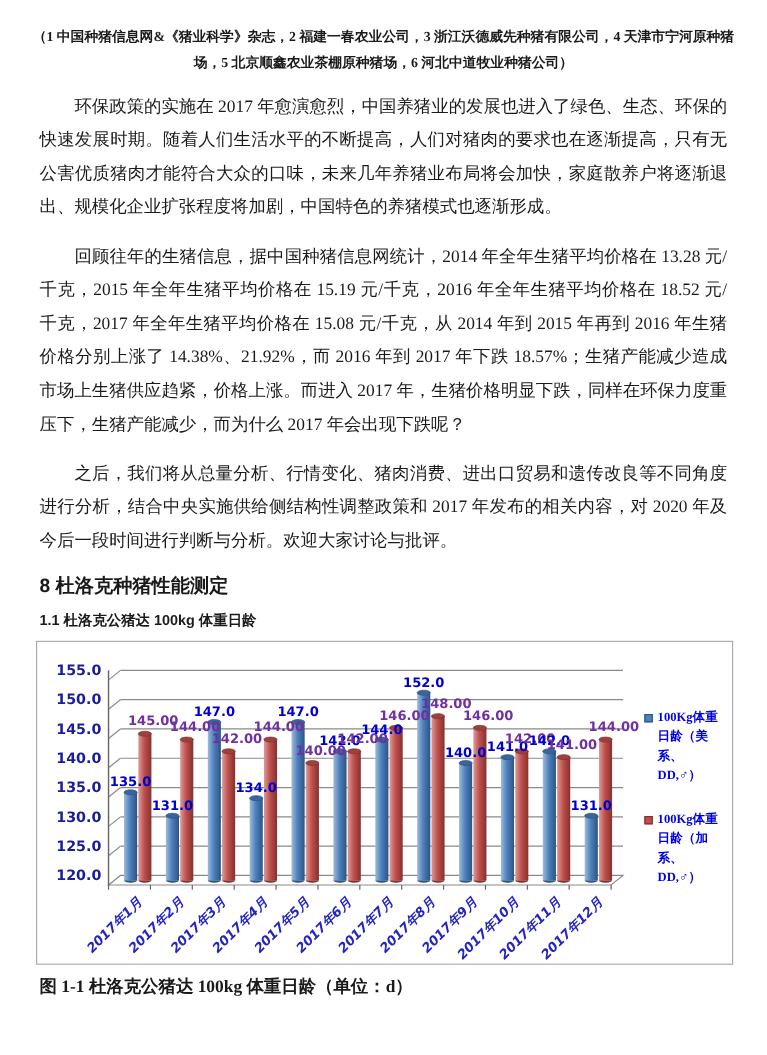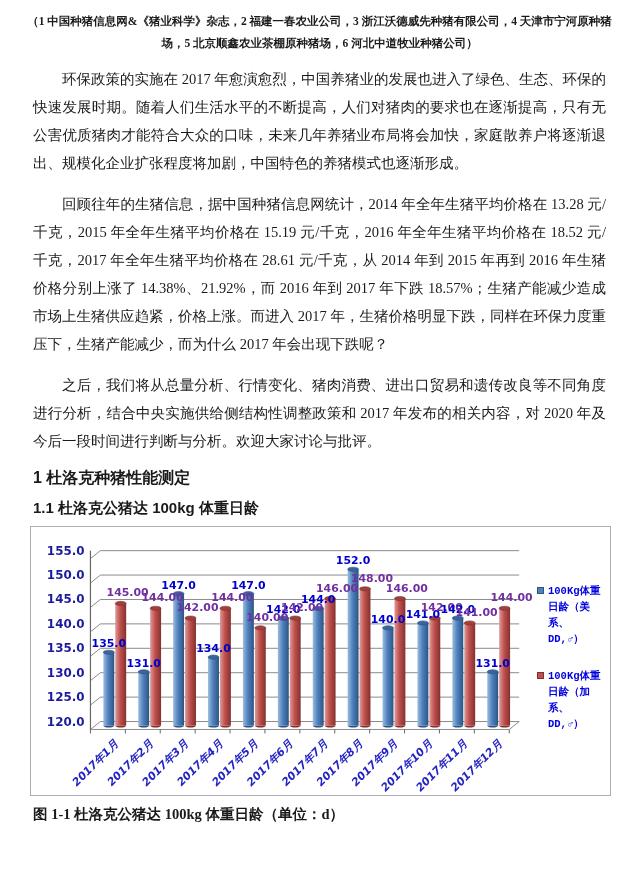--- a/index.html
+++ b/index.html
@@ -1,73 +1,73 @@
 <!DOCTYPE html>
 <html><head>
 <meta charset="utf-8">
 <style>
   html,body{margin:0;padding:0;background:#fff;}
   .page{
     width:639px;height:879px;overflow:hidden;background:#fff;
-    box-sizing:border-box;padding-top:6px;
+    box-sizing:border-box;padding-top:16px;
     font-family:"Liberation Serif","DejaVu Sans",serif;
     color:#1a1a1a;
   }
   .footnote{
     margin:4px 24px 10px 24px;
     font-size:11.5px;font-weight:bold;text-align:center;line-height:1.95;
   }
   .body-para{
     margin:0 33px 13px 33px;
     font-size:14.5px;line-height:28px;text-align:justify;text-indent:2em;
   }
   .h-level1{
     margin:4px 33px 10px 33px;
     font-size:16px;font-weight:bold;
     font-family:"Liberation Sans","DejaVu Sans",sans-serif;
   }
   .h-level2{
     margin:0 33px 8px 33px;
-    font-size:15px;font-weight:bold;
+    font-size:12px;font-weight:bold;
     font-family:"Liberation Sans","DejaVu Sans",sans-serif;
   }
   .chart-box{
     position:relative;margin:2px 28px 0 30px;height:270px;
     border:1px solid #a9aeb5;background:#fff;box-sizing:border-box;
   }
   #chart-svg{
     position:absolute;left:2px;top:3px;width:494px;height:262px;overflow:visible;
   }
   .dlabel{font:bold 11px "DejaVu Sans",sans-serif;}
   .ylabel{font:bold 12px "DejaVu Sans",sans-serif;}
   .xlabel{font:italic bold 11px "DejaVu Sans",sans-serif;}
   .legend{position:absolute;top:56px;right:7px;width:66px;}
   .legend-item{
     position:relative;padding-left:11px;margin-bottom:21px;
-    font-family:Liberation Mono, monospace;
+    font-family:Liberation Serif, serif;
     font-weight:bold;font-size:10.5px;line-height:16px;
   }
   .swatch{position:absolute;left:0;top:4px;width:7px;height:7px;border:1px solid;box-sizing:border-box;}
   .caption{
     margin:9px 33px 0 33px;text-align:left;
     font-size:14.5px;font-weight:bold;
   }
 </style>
 </head>
 <body>
 
 <div class="page">
 
   <p class="footnote">（1 中国种猪信息网&amp;《猪业科学》杂志，2 福建一春农业公司，3 浙江沃德威先种猪有限公司，4 天津市宁河原种猪场，5 北京顺鑫农业茶棚原种猪场，6 河北中道牧业种猪公司）</p>
 
   <p class="body-para">环保政策的实施在 2017 年愈演愈烈，中国养猪业的发展也进入了绿色、生态、环保的快速发展时期。随着人们生活水平的不断提高，人们对猪肉的要求也在逐渐提高，只有无公害优质猪肉才能符合大众的口味，未来几年养猪业布局将会加快，家庭散养户将逐渐退出、规模化企业扩张程度将加剧，中国特色的养猪模式也逐渐形成。</p>
-  <p class="body-para">回顾往年的生猪信息，据中国种猪信息网统计，2014 年全年生猪平均价格在 13.28 元/千克，2015 年全年生猪平均价格在 15.19 元/千克，2016 年全年生猪平均价格在 18.52 元/千克，2017 年全年生猪平均价格在 28.61 元/千克，从 2014 年到 2015 年再到 2016 年生猪价格分别上涨了 14.38%、21.92%，而 2016 年到 2017 年下跌 18.57%；生猪产能减少造成市场上生猪供应趋紧，价格上涨。而进入 2017 年，生猪价格明显下跌，同样在环保力度重压下，生猪产能减少，而为什么 2017 年会出现下跌呢？</p>
+  <p class="body-para">回顾往年的生猪信息，据中国种猪信息网统计，2014 年全年生猪平均价格在 13.28 元/千克，2015 年全年生猪平均价格在 15.19 元/千克，2016 年全年生猪平均价格在 18.52 元/千克，2017 年全年生猪平均价格在 15.08 元/千克，从 2014 年到 2015 年再到 2016 年生猪价格分别上涨了 14.38%、21.92%，而 2016 年到 2017 年下跌 18.57%；生猪产能减少造成市场上生猪供应趋紧，价格上涨。而进入 2017 年，生猪价格明显下跌，同样在环保力度重压下，生猪产能减少，而为什么 2017 年会出现下跌呢？</p>
   <p class="body-para">之后，我们将从总量分析、行情变化、猪肉消费、进出口贸易和遗传改良等不同角度进行分析，结合中央实施供给侧结构性调整政策和 2017 年发布的相关内容，对 2020 年及今后一段时间进行判断与分析。欢迎大家讨论与批评。</p>
 
-  <h2 class="h-level1">1 杜洛克种猪性能测定</h2>
+  <h2 class="h-level1">8 杜洛克种猪性能测定</h2>
   <h3 class="h-level2">1.1  杜洛克公猪达 100kg 体重日龄</h3>
 
   <div class="chart-box">
     <svg id="chart-svg" viewBox="0 0 494 264">
         <defs>
           <linearGradient id="grad0" x1="0" y1="0" x2="1" y2="0">
             <stop offset="0" stop-color="#9cbcdc"></stop>
             <stop offset="0.45" stop-color="#4f81bd"></stop>
             <stop offset="1" stop-color="#2b5483"></stop>
           </linearGradient>

